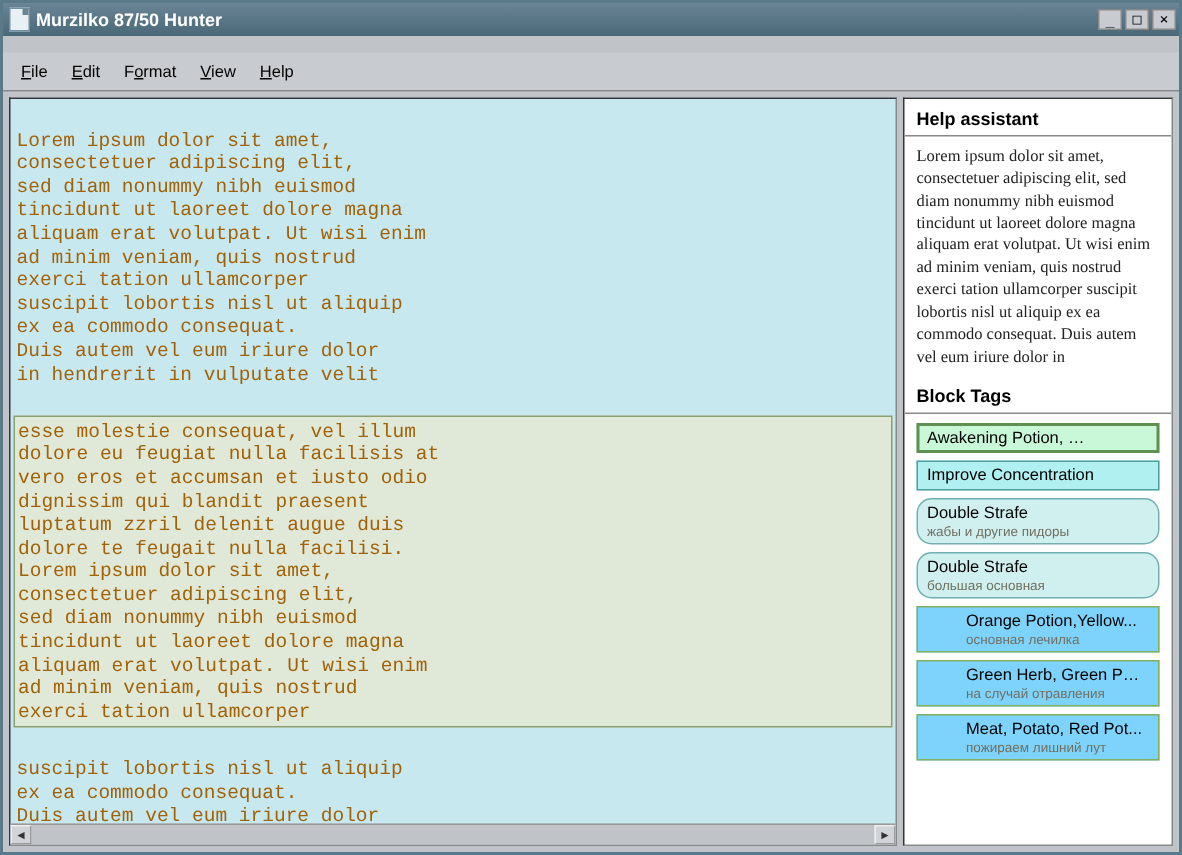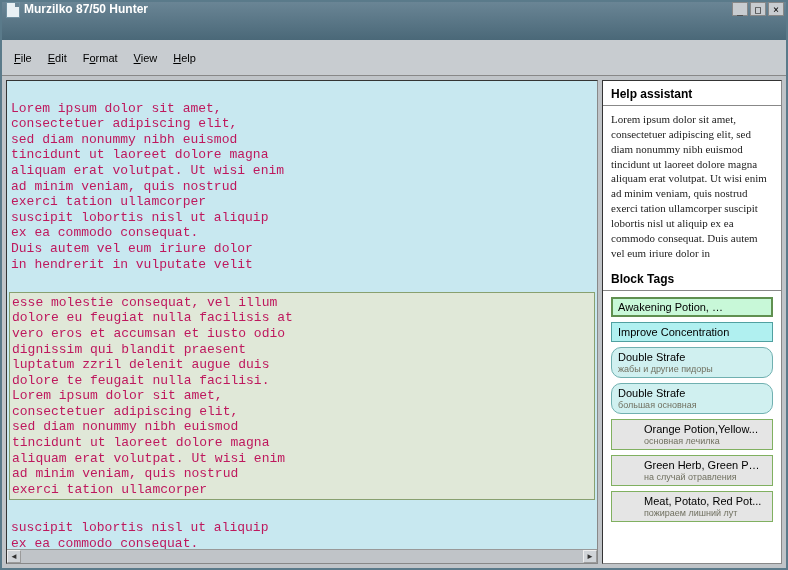--- a/index.html
+++ b/index.html
@@ -6,23 +6,23 @@
 body { font-family: Tahoma, Arial, sans-serif; font-size: 11px; background: #5a7a8a; }
 
 .window {
   width: 788px; height: 570px;
   border: 2px solid #5a7a8a;
   background: #c0c4c8;
   display: flex; flex-direction: column;
 }
 
 .titlebar {
-  height: 38px;
+  height: 22px;
   background: linear-gradient(#6a8595, #4a6878);
-  display: flex; align-items: flex-start;
+  display: flex; align-items: center;
   padding: 0 2px;
 }
 .titlebar .doc-icon {
   width: 14px; height: 16px;
   background: #e8f0f4;
   border: 1px solid #7090a0;
   margin: 0 4px 0 2px;
   position: relative;
 }
 .titlebar .doc-icon::after {
@@ -38,25 +38,26 @@
 .titlebar .ctrl {
   width: 16px; height: 14px;
   background: #c8ccd0;
   border: 1px solid #888;
   display: flex; align-items: center; justify-content: center;
   font-family: monospace; font-size: 10px;
   cursor: pointer;
 }
 
 .menubar {
-  height: 36px;
+  height: 26px;
   background: #c8ccd0;
   border-bottom: 1px solid #888;
   display: flex; align-items: center;
   padding: 0 4px;
+  margin-top: 11px;
 }
 .menubar .menu-item {
   padding: 2px 8px;
   font-size: 11px;
   cursor: pointer;
 }
 .menubar .menu-item span { text-decoration: underline; }
 
 .client {
   flex: 1;
@@ -73,21 +74,21 @@
   display: flex; flex-direction: column;
   overflow: hidden;
 }
 .editor-content {
   flex: 1;
   overflow: hidden;
   font-family: 'Courier New', monospace;
   font-size: 13px;
   line-height: 1.2;
   padding: 4px 4px 0 4px;
-  color: #be185d;
+  color: #a16207;
   white-space: pre;
 }
 .block {
   display: block;
 }
 .block.selected {
   background: #e0e8d8;
   border: 1px solid #88a070;
   margin: 4px -2px;
   padding: 2px 2px;
@@ -137,21 +138,21 @@
   padding: 3px 6px;
   font-size: 11px;
   cursor: pointer;
   overflow: hidden;
   white-space: nowrap;
   text-overflow: ellipsis;
 }
 .tag.cyan { background: #b0f0f0; border-color: #50a0a0; }
 .tag.cyan-sel { background: #c8f8d8; border: 2px solid #609050; padding: 2px 5px; }
 .tag.lightcyan { background: #d0f0f0; border-color: #70b0b0; border-radius: 10px; }
-.tag.green { background: #e5e5e5; border-color: #80b060; padding-left: 32px; }
+.tag.green { background: #7dd3fc; border-color: #80b060; padding-left: 32px; }
 .tag .tag-sub {
   display: block;
   font-size: 9px;
   color: #707060;
   margin-top: 1px;
   white-space: nowrap; overflow: hidden; text-overflow: ellipsis;
 }
 </style>
 </head>
 <body>

